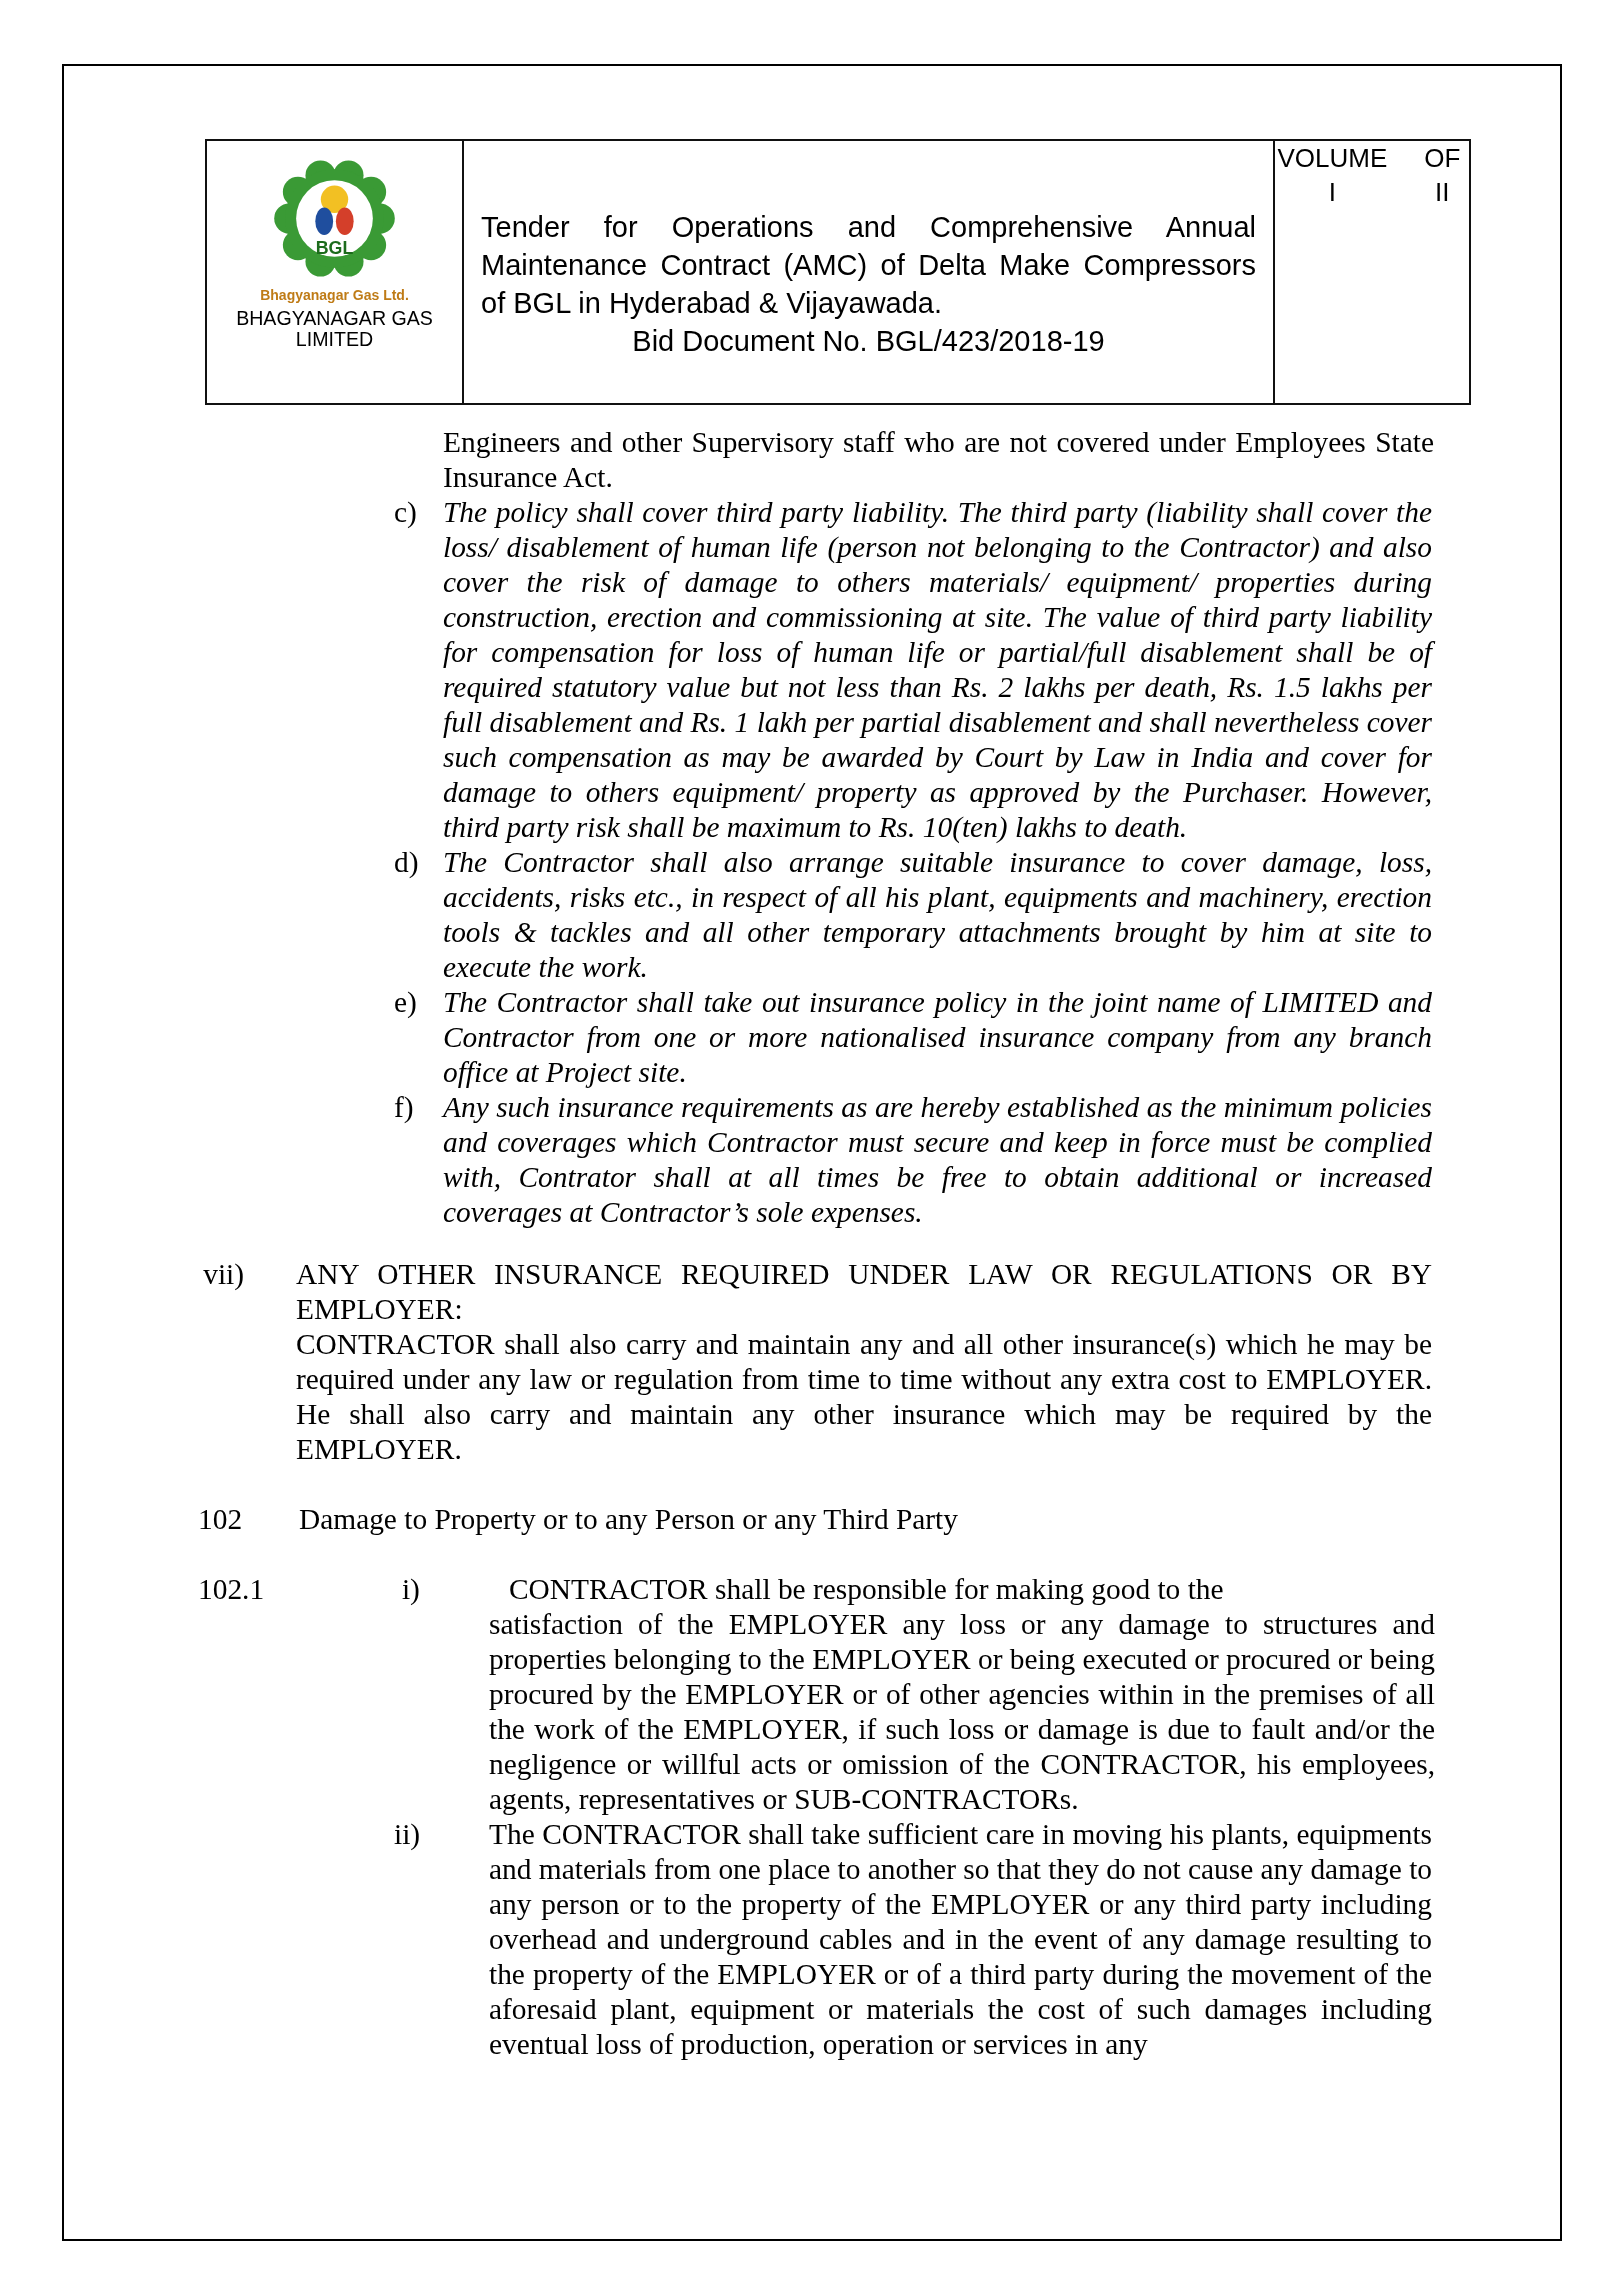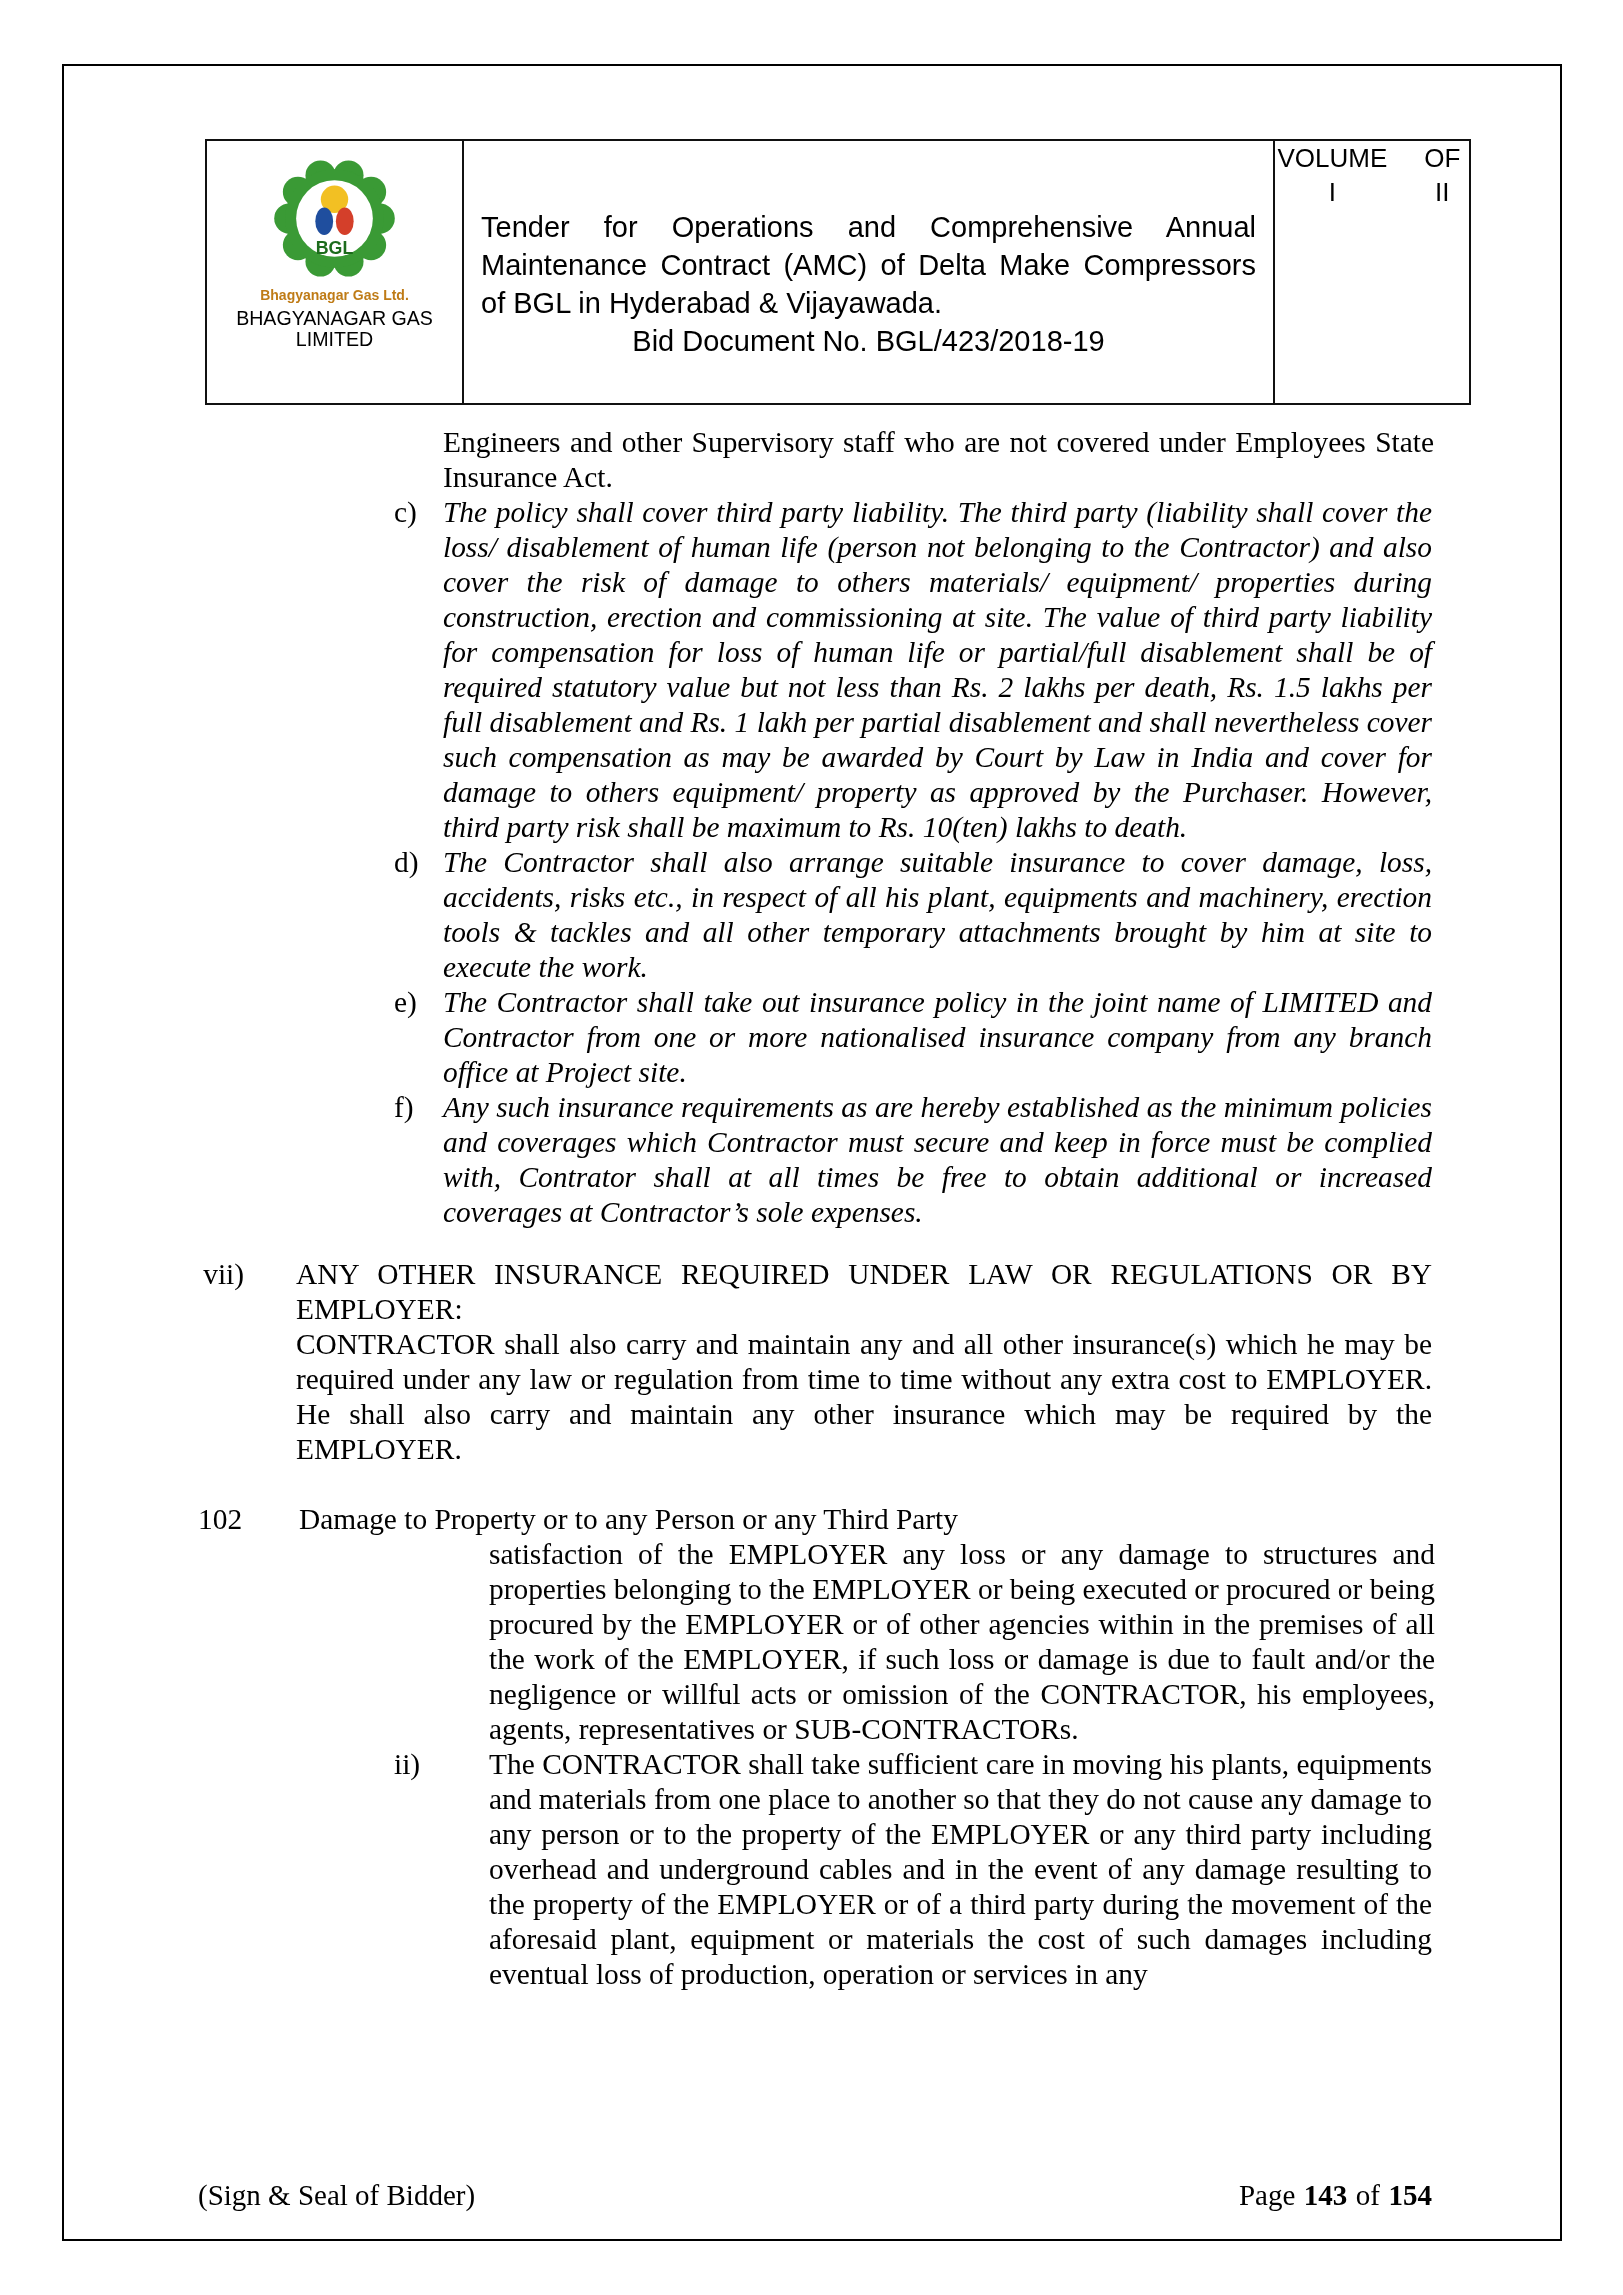--- a/index.html
+++ b/index.html
@@ -162,34 +162,30 @@
           <div class="vii-heading">ANY OTHER INSURANCE REQUIRED UNDER LAW OR REGULATIONS OR BY EMPLOYER:</div>
           <div class="vii-text">CONTRACTOR shall also carry and maintain any and all other insurance(s) which he may be required under any law or regulation from time to time without any extra cost to EMPLOYER. He shall also carry and maintain any other insurance which may be required by the EMPLOYER.</div>
         </div>
       </div>
 
       <div class="sec-102">
         <span class="sec-102-num">102</span>
         <span>Damage to Property or to any Person or any Third Party</span>
       </div>
 
+      <div class="clause-row">
+        <span class="clause-num">102.1</span>
+        <span class="clause-i-label">i)</span>
+        <span class="clause-i-first">CONTRACTOR shall be responsible for making good to the</span>
+      </div>
       <div class="clause-i-para">satisfaction of the EMPLOYER any loss or any damage to structures and properties belonging to the EMPLOYER or being executed or procured or being procured by the EMPLOYER or of other agencies within in the premises of all the work of the EMPLOYER, if such loss or damage is due to fault and/or the negligence or willful acts or omission of the CONTRACTOR, his employees, agents, representatives or SUB-CONTRACTORs.</div>
 
       <div class="clause-ii-row">
         <span class="clause-ii-label">ii)</span>
         <div class="clause-ii-text">The CONTRACTOR shall take sufficient care in moving his plants, equipments and materials from one place to another so that they do not cause any damage to any person or to the property of the EMPLOYER or any third party including overhead and underground cables and in the event of any damage resulting to the property of the EMPLOYER or of a third party during the movement of the aforesaid plant, equipment or materials the cost of such damages including eventual loss of production, operation or services in any</div>
       </div>
 
     </div>
 
-    <div class="footer">
-      <span>(Sign &amp; Seal of Bidder)</span>
-      <span class="page-number">
-        <span>Page</span>
-        <span class="bold">143</span>
-        <span>of</span>
-        <span class="bold">154</span>
-      </span>
-    </div>
 
   </div>
 </div>
 
 
 </body></html>

